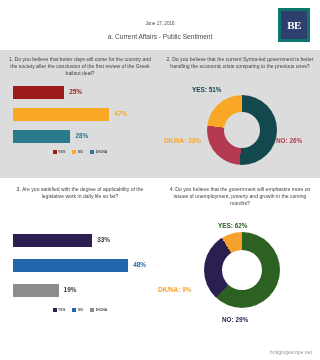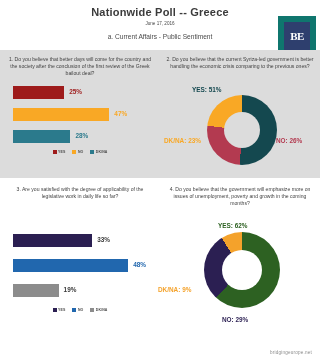--- a/index.html
+++ b/index.html
@@ -21,21 +21,21 @@
   .hdr-date{
     position:absolute;left:0;top:21px;width:320px;text-align:center;
     font-size:4.6px;color:#4a4a4a;
   }
   .hdr-sub{
     position:absolute;left:0;top:33px;width:320px;text-align:center;
     font-size:6.6px;color:#4a4a4a;
   }
   .logo{
     position:absolute;left:278px;top:8px;width:26px;height:28px;
-    background:#2e3f6e;border:6px solid #0f766e;margin-top:8px;
+    background:#2e3f6e;border:3px solid #0f766e;
   }
   .logo-mark{
     position:absolute;left:0;top:0;width:26px;height:28px;
     display:flex;align-items:center;justify-content:center;
     color:#ffffff;font-family:"Liberation Serif", serif;
     font-size:11px;font-weight:bold;letter-spacing:-0.5px;
   }
 
   
   .sec-top{position:absolute;left:0;top:50px;width:320px;height:128px;background:#dcdcdc;}
@@ -70,21 +70,20 @@
     position:absolute;right:8px;bottom:5px;
     font-size:4.6px;color:#8d8d8d;letter-spacing:0.2px;
   }
 </style>
 </head>
 <body>
 
 <div class="page">
 
   <div class="header">
-    <div class="hdr-title">Nationwide Poll -- Greece</div>
     <div class="hdr-date">June 17, 2016</div>
     <div class="hdr-sub">a. Current Affairs - Public Sentiment</div>
     <div class="logo">
       <div class="logo-mark">BE</div>
     </div>
   </div>
 
   <div class="sec-top"></div>
 
   <div class="sec-bot"></div>

